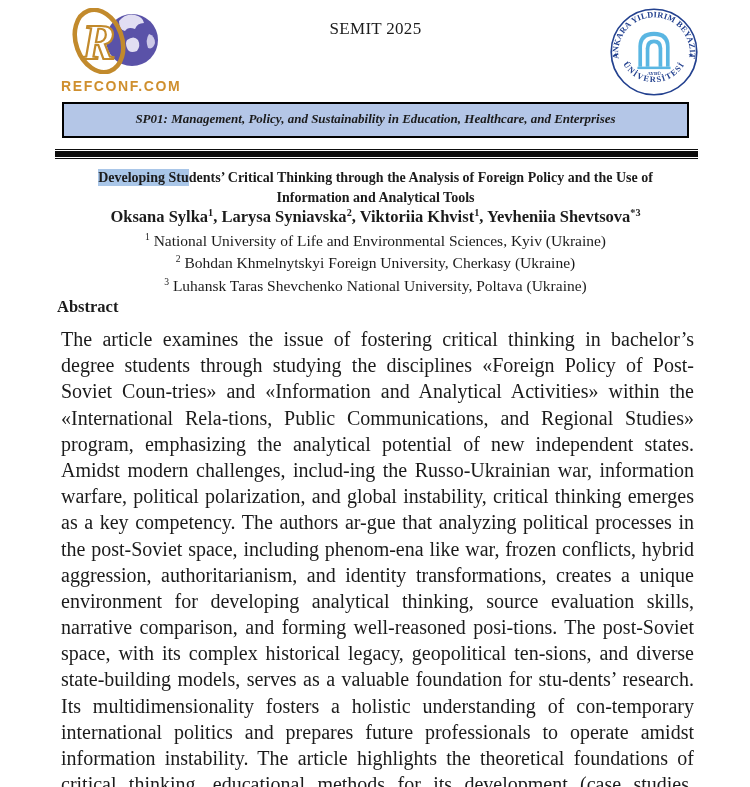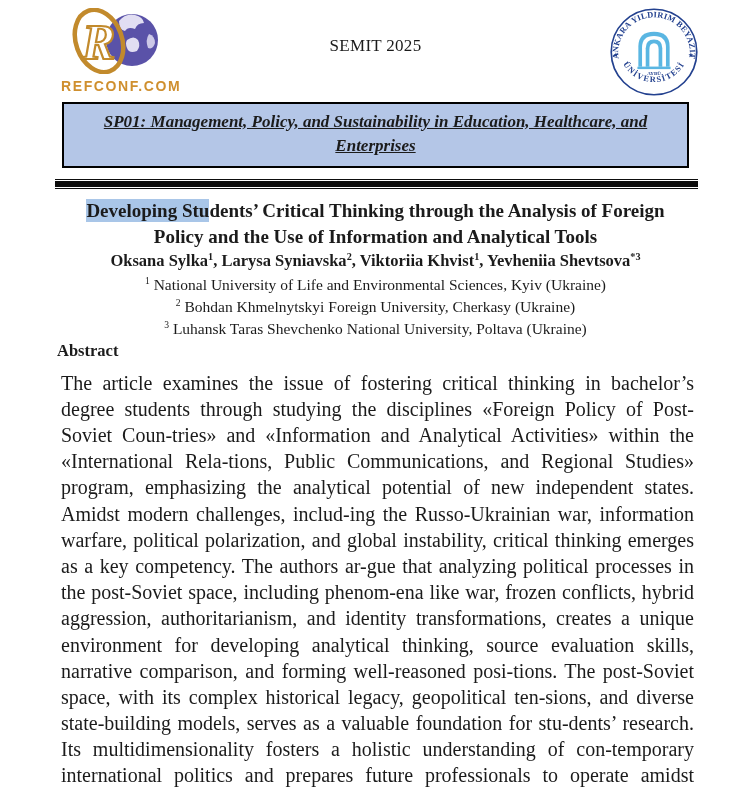--- a/index.html
+++ b/index.html
@@ -10,40 +10,40 @@
     box-sizing:border-box; padding:6px 56px 0 57px;
   }
   
   .masthead { position:relative; height:90px; }
   .logo-left { position:absolute; left:4px; top:2px; width:118px; text-align:center; }
   .refconf-caption {
     margin-top:0px; color:#cf8f2e; font-family:"Liberation Sans", sans-serif;
     font-weight:bold; font-size:14px; letter-spacing:1.6px; white-space:nowrap;
   }
   .conf-title {
-    position:absolute; left:50%; top:30px; transform:translateX(-50%);
+    position:absolute; left:50%; top:13px; transform:translateX(-50%);
     font-size:17px; letter-spacing:0.3px; white-space:nowrap;
   }
   .logo-right { position:absolute; right:-6px; top:0px; width:92px; height:92px; }
   
   .banner {
     margin:6px 5px 0 5px; border:2px solid #000; background:#b4c6e7;
     padding:6px 26px 8px 26px; text-align:center;
   }
-  .banner-text { font-weight:bold; font-style:italic; font-size:17px; line-height:1.42;text-decoration:underline; }
+  .banner-text { font-weight:bold; font-style:italic; font-size:13px; line-height:1.42; }
   
   .thick-rule {
     margin:11px 0 0 -2px; width:643px; height:6px;
     background:#0d0d0d; background-clip:content-box; padding:1px 0;
     border-top:1.5px solid #0d0d0d; border-bottom:1.5px solid #0d0d0d;
   }
   
   .title {
     margin:9px auto 0 auto; max-width:612px; text-align:center;
-    font-size:19px; font-weight:bold; line-height:1.38;
+    font-size:14px; font-weight:bold; line-height:1.38;
   }
   .title mark { background:#a9c6e8; color:inherit; padding:1px 0; }
   .authors { margin-top:0; text-align:center; font-weight:bold; font-size:16.5px; }
   sup { font-size:0.62em; line-height:0; }
   .affiliations { margin-top:3px; text-align:center; font-size:15.5px; line-height:1.44; }
   .email { text-align:center; font-size:15.5px; line-height:1.44; }
   
   .abstract-heading { font-weight:bold; font-size:16.5px; }
   .abstract-body {
     margin:9px 0 0 4px; font-size:20px; line-height:1.31;

